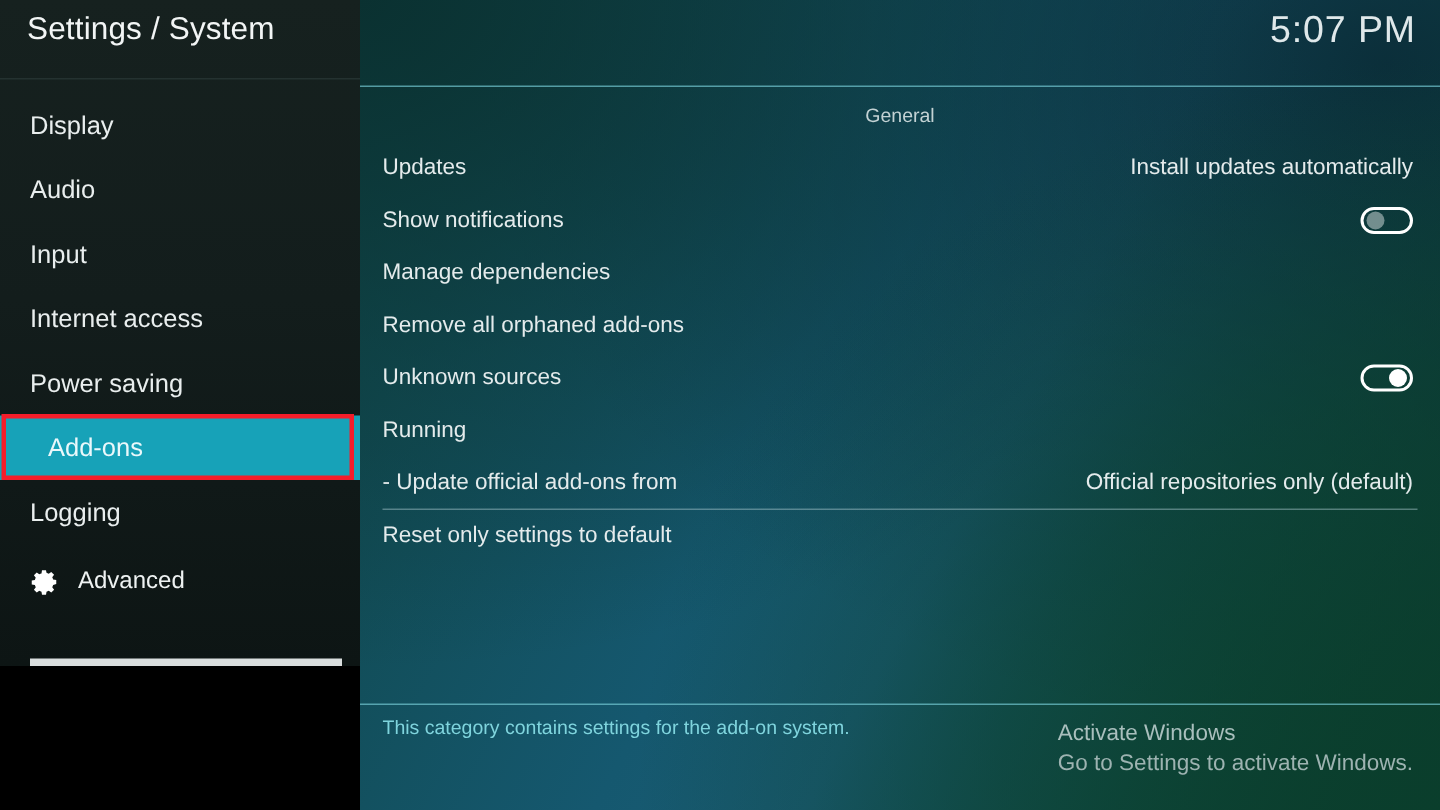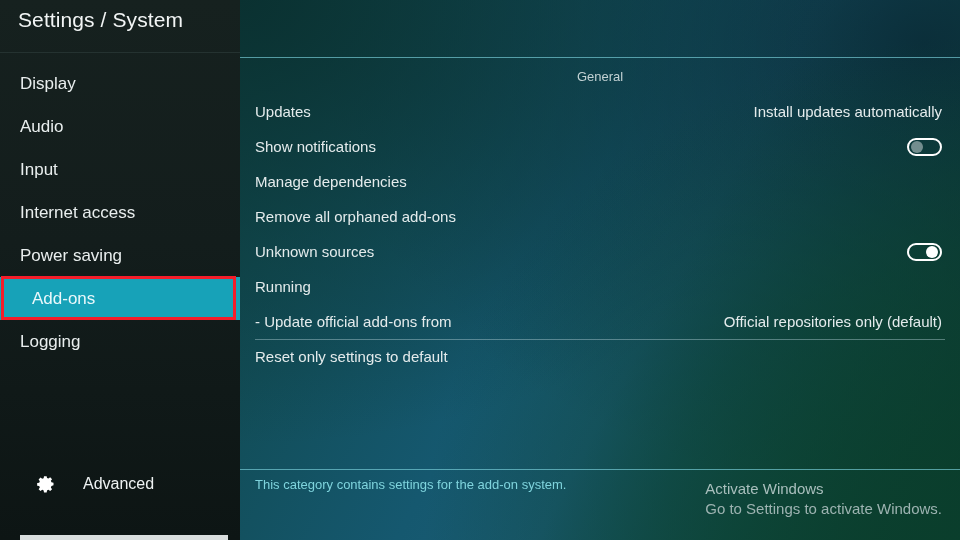--- a/index.html
+++ b/index.html
@@ -13,21 +13,21 @@
 
   #app {
     position:relative;
     width:960px; height:540px;
     overflow:hidden;
   }
 
   
   #sidebar {
     position:absolute; left:0; top:0;
-    width:240px; height:540px;
+    width:240px; height:444px;
     background:linear-gradient(180deg,#16211f 0%,#131d1c 45%,#0d1514 100%);
   }
   #sidebar-title {
     position:absolute; left:18px; top:8px;
     font-size:21px; font-weight:400;
     color:#f2f5f5; letter-spacing:0.1px;
     white-space:nowrap;
   }
   #sidebar-title-rule {
     position:absolute; left:0; top:52px;
@@ -56,22 +56,21 @@
     left:1px; top:276px;
     width:235px; height:44px;
     border:3px solid #f51d2a;
     pointer-events:none;
   }
 
   #advanced-item {
     position:absolute; left:0; bottom:36px;
     width:240px; height:40px;
     display:flex; align-items:center;
-    padding-left:36px;
-    gap:15px;
+    padding-left:20px;
   }
   #advanced-item .gear { width:20px; height:20px; flex:0 0 20px; margin-right:12px; }
   #advanced-label { font-size:16px; color:#eef2f2; }
 
   #bottom-bar-left {
     position:absolute; left:20px; bottom:0;
     width:208px; height:5px;
     background:#d9dede;
   }
   #bottom-bar-mid {
@@ -211,20 +210,21 @@
       <span id="advanced-label">Advanced</span>
     </div>
 
     <div id="bottom-bar-left"></div>
   </div>
 
   <div id="bottom-bar-mid"></div>
 
   <div id="content">
 
+    <div id="clock">5:07 PM</div>
 
     <div class="rule-cyan" id="rule-top"></div>
 
     <div id="group-title">General</div>
 
     <div id="rows">
         <div class="row">
           <span class="row-label">Updates</span>
           <span class="row-value">Install updates automatically</span>
         </div>

